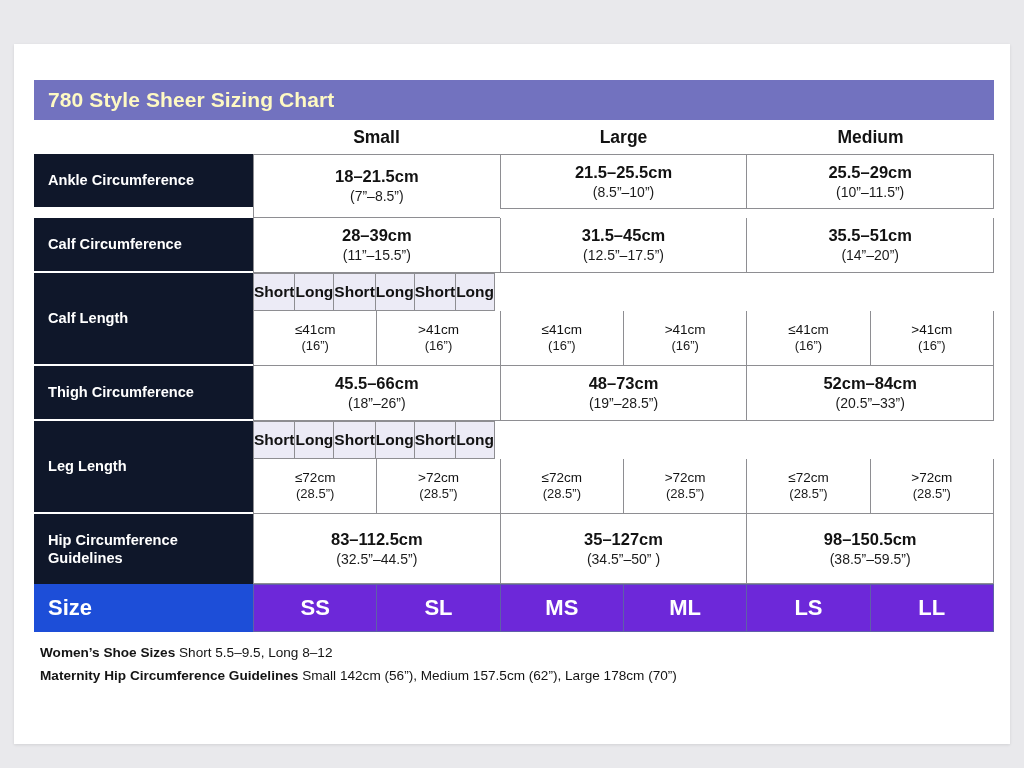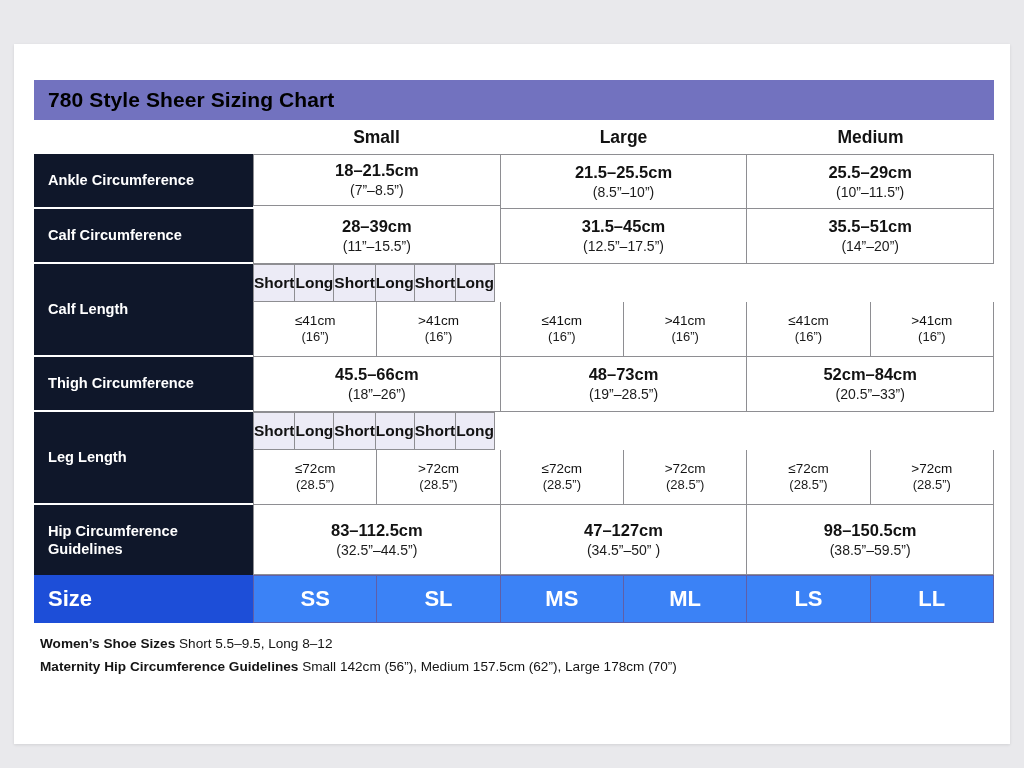--- a/index.html
+++ b/index.html
@@ -37,21 +37,21 @@
   
   .title-bar {
     background: #7272bf;
     height: 40px;
     display: flex;
     align-items: center;
     padding-left: 14px;
     box-sizing: border-box;
   }
   .title-bar .title-text {
-    color: #000000;
+    color: #fef9c3;
     font-size: 21px;
     font-weight: bold;
     letter-spacing: 0.1px;
   }
 
   
   .group-head {
     display: flex;
     height: 34px;
     align-items: center;
@@ -146,21 +146,21 @@
     font-size: 22px;
     font-weight: bold;
     display: flex;
     align-items: center;
     padding-left: 14px;
     box-sizing: border-box;
     height: 48px;
   }
   .size-cell {
     flex: 1 1 0;
-    background: #3b82f6;
+    background: #6d28d9;
     color: #ffffff;
     font-size: 22px;
     font-weight: bold;
     display: flex;
     align-items: center;
     justify-content: center;
     border: 1px solid #5f5fa8;
     border-right: none;
     box-sizing: border-box;
     height: 48px;
@@ -197,21 +197,21 @@
         <div class="gcell">Large</div>
         <div class="gcell">Medium</div>
       </div>
 
       <div class="grid">
 
         <div class="trow">
           <div class="label-cell" style="height:55px;">Ankle Circumference</div>
           <div class="datawrap">
             <div class="dgroup">
-              <div class="dcell" style="height:52px;">
+              <div class="dcell" style="height:64px;">
                 <div class="cm">18–21.5cm</div>
                 <div class="inch">(7”–8.5”)</div>
               </div>
               <div class="dcell" style="height:55px;">
                 <div class="cm">21.5–25.5cm</div>
                 <div class="inch">(8.5”–10”)</div>
               </div>
               <div class="dcell last-col" style="height:55px;align-items:center;">
                 <div class="cm">25.5–29cm</div>
                 <div class="inch">(10”–11.5”)</div>
@@ -342,21 +342,21 @@
 
         <div class="trow">
           <div class="label-cell last" style="height:70px;">Hip Circumference Guidelines</div>
           <div class="datawrap">
             <div class="dgroup">
               <div class="dcell stacked" style="height:70px;">
                 <div class="cm">83–112.5cm</div>
                 <div class="inch">(32.5”–44.5”)</div>
               </div>
               <div class="dcell stacked" style="height:70px;">
-                <div class="cm">47–127cm</div>
+                <div class="cm">35–127cm</div>
                 <div class="inch">(34.5”–50” )</div>
               </div>
               <div class="dcell stacked last-col" style="height:70px;">
                 <div class="cm">98–150.5cm</div>
                 <div class="inch">(38.5”–59.5”)</div>
               </div>
             </div>
           </div>
         </div>
 

